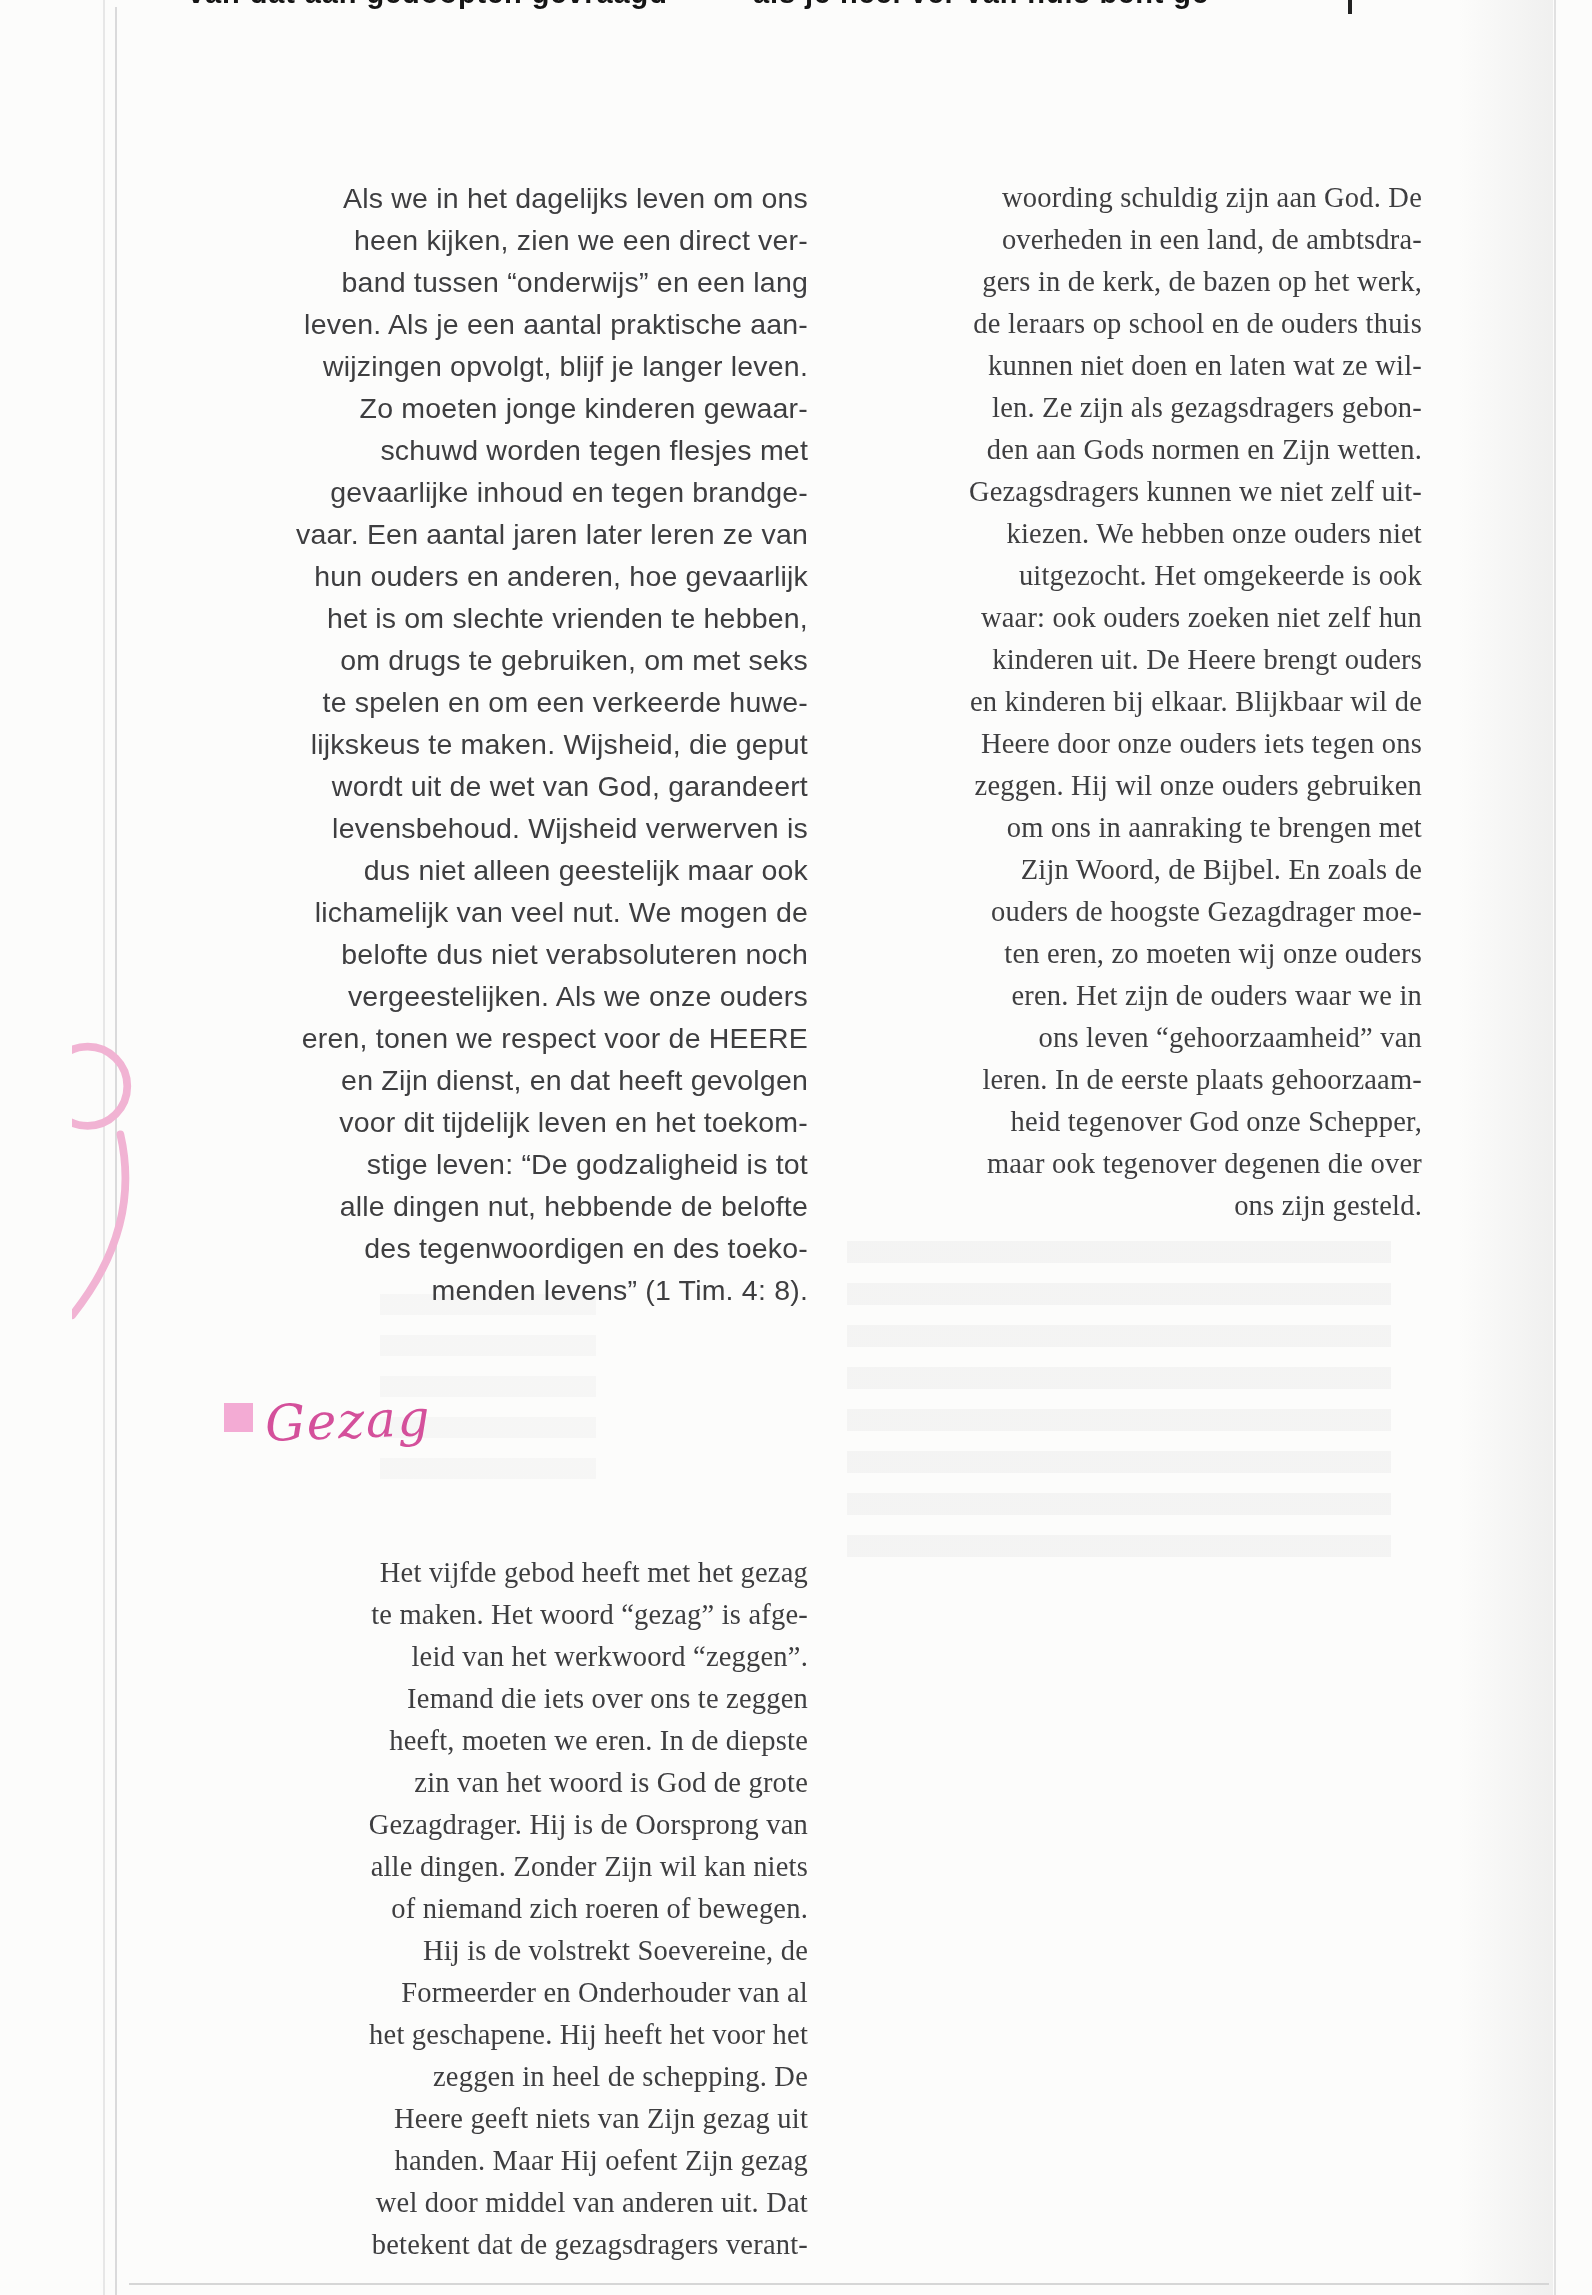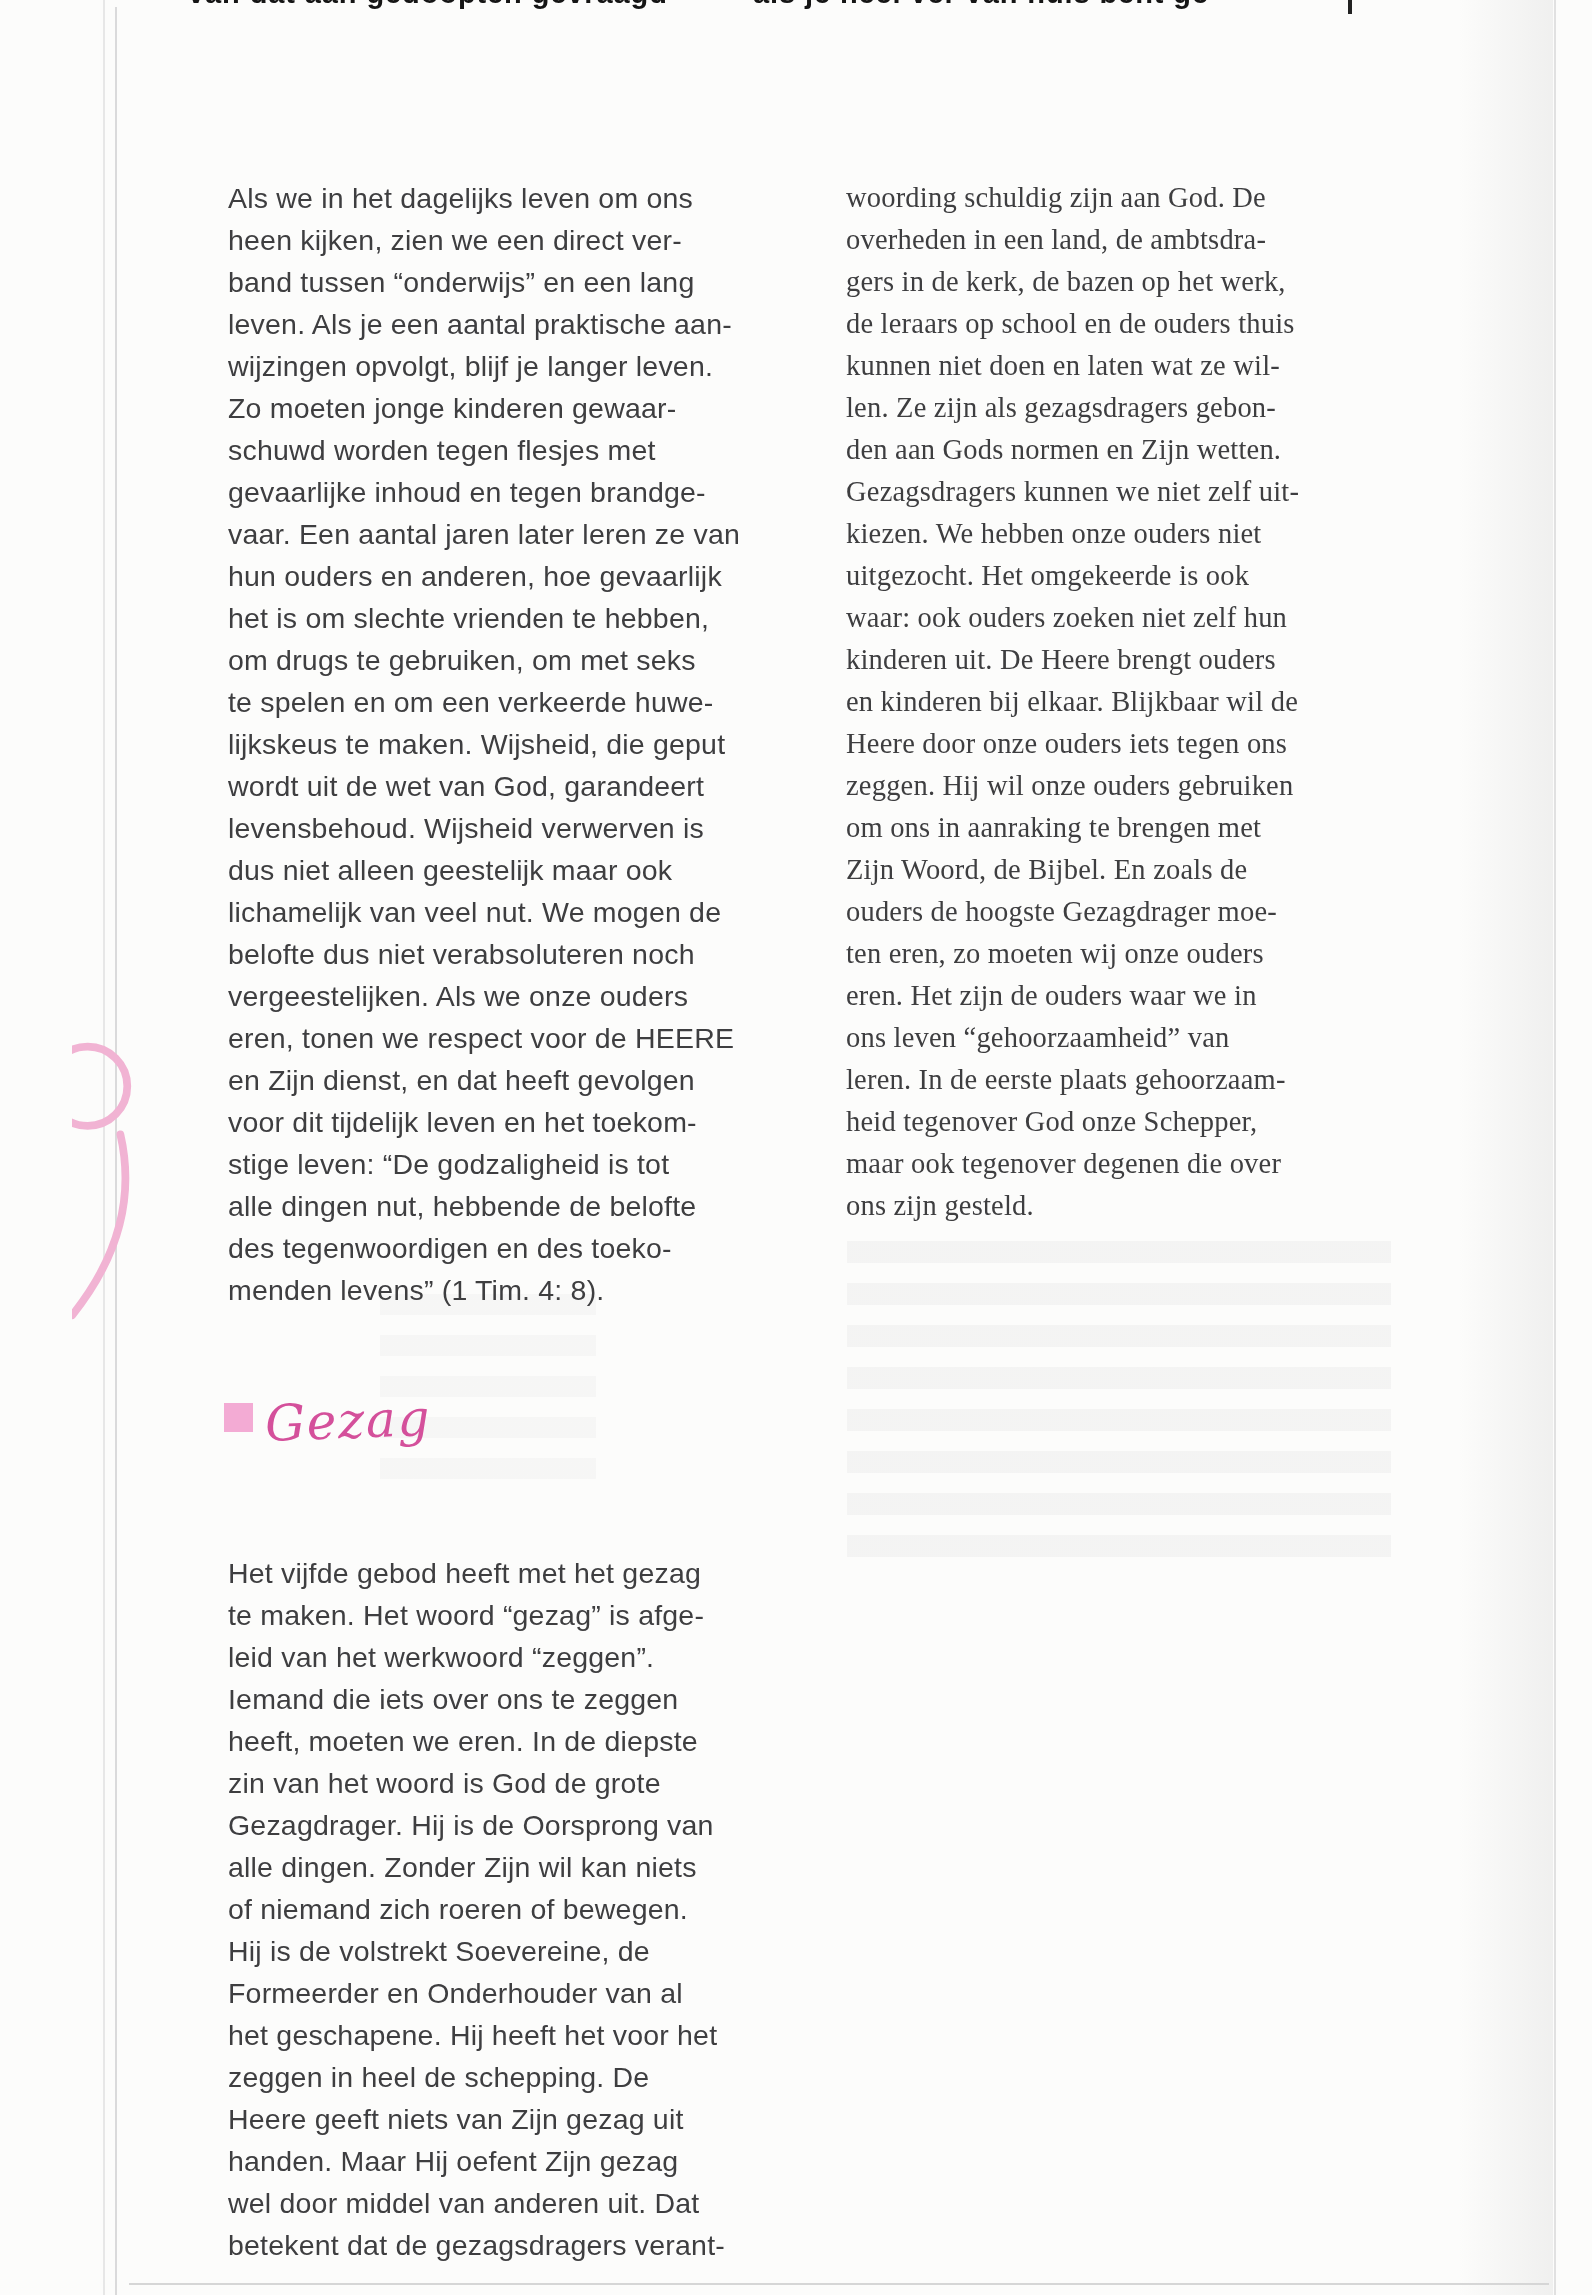--- a/index.html
+++ b/index.html
@@ -6,20 +6,21 @@
   body {
     width: 1592px; height: 2295px;
     background: #ffffff;
     position: relative;
     overflow: hidden;
     font-family: "Liberation Sans", sans-serif;
   }
   .scan {
     position: absolute; inset: 0;
     background: #fcfcfb;
+    text-align: right;
   }
   
   .top-strip {
     position: absolute; top: 0; left: 0; width: 100%; height: 19px;
     overflow: hidden;
   }
   .top-strip .frag {
     position: absolute; top: -23px;
     font: 600 29px/33px "Liberation Sans", sans-serif;
     color: #151515; letter-spacing: 0.9px; white-space: nowrap;
@@ -41,21 +42,21 @@
   .edge-bottom { position: absolute; left: 129px; top: 2283px; width: 1420px; height: 1.7px; background: #d6d6d6; }
   
   .body-text {
     position: absolute;
     white-space: pre-line;
     font: 28.5px/42px "Liberation Sans", sans-serif;
     color: #3e3e40;
     letter-spacing: 0.2px;
   }
   #para-left-1  { left: 228px; top: 148px;  width: 580px; }
-  #para-left-2  { left: 228px; top: 1523px; width: 580px; }
+  #para-left-2  { left: 228px; top: 1523px; width: 580px; font-family: Liberation Serif, serif; }
   #para-right-1 { left: 846px; top: 148px;  width: 576px; font-family: Liberation Serif, serif; }
   
   .heading { position: absolute; left: 224px; top: 1391px; display: flex; align-items: flex-start; }
   .bullet  { width: 28.5px; height: 28.5px; background: #f3abd4; margin: 12px 12px 0 0; }
   .script  {
     font-family: "DejaVu Serif", serif;
     font-style: italic;
     font-size: 50px; line-height: 60px;
     color: #d4509b;
     transform: rotate(-2deg);

